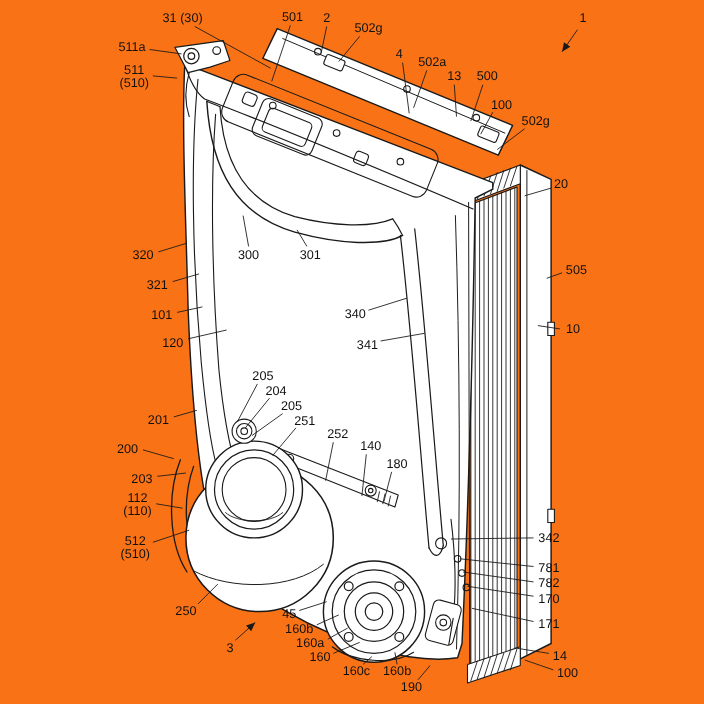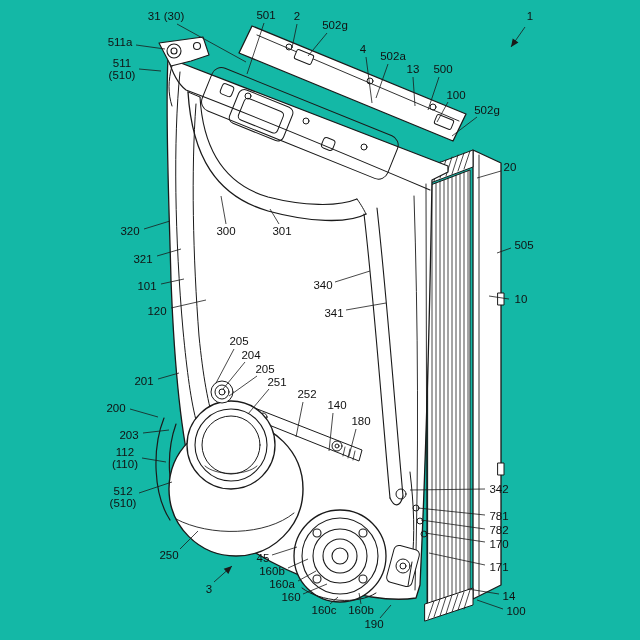--- a/index.html
+++ b/index.html
@@ -5,21 +5,21 @@
   html, body {
     margin: 0;
     padding: 0;
     background: #ffffff;
     font-family: "Liberation Sans", sans-serif;
   }
   .canvas {
     position: relative;
     width: 640px;
     height: 640px;
-    background: #14b8a6;
+    background: #f97316;
     overflow: hidden;
   }
   #figure-svg { display: block; }
   #annot-layer text {
     font-family: "Liberation Sans", sans-serif;
     font-size: 11.5px;
     fill: #111111;
   }
 </style>
 </head>

